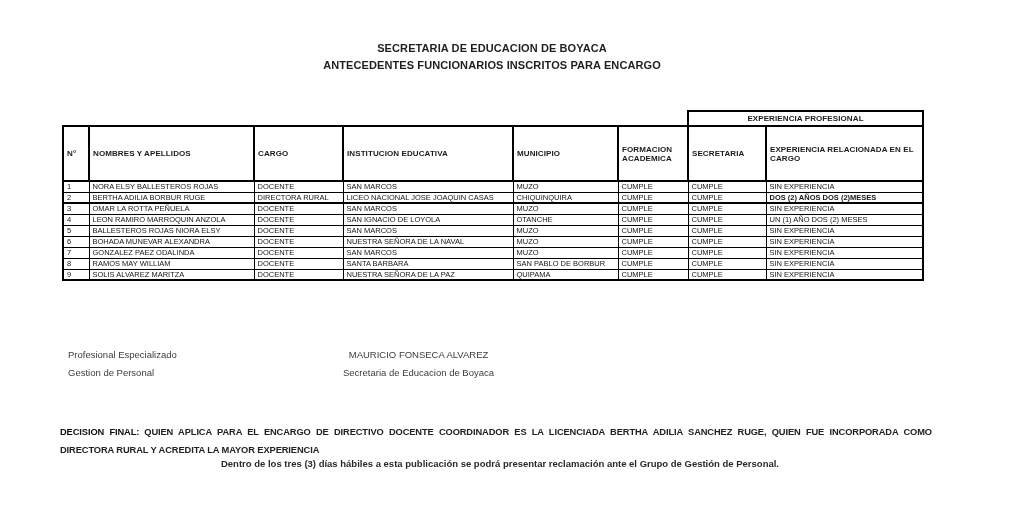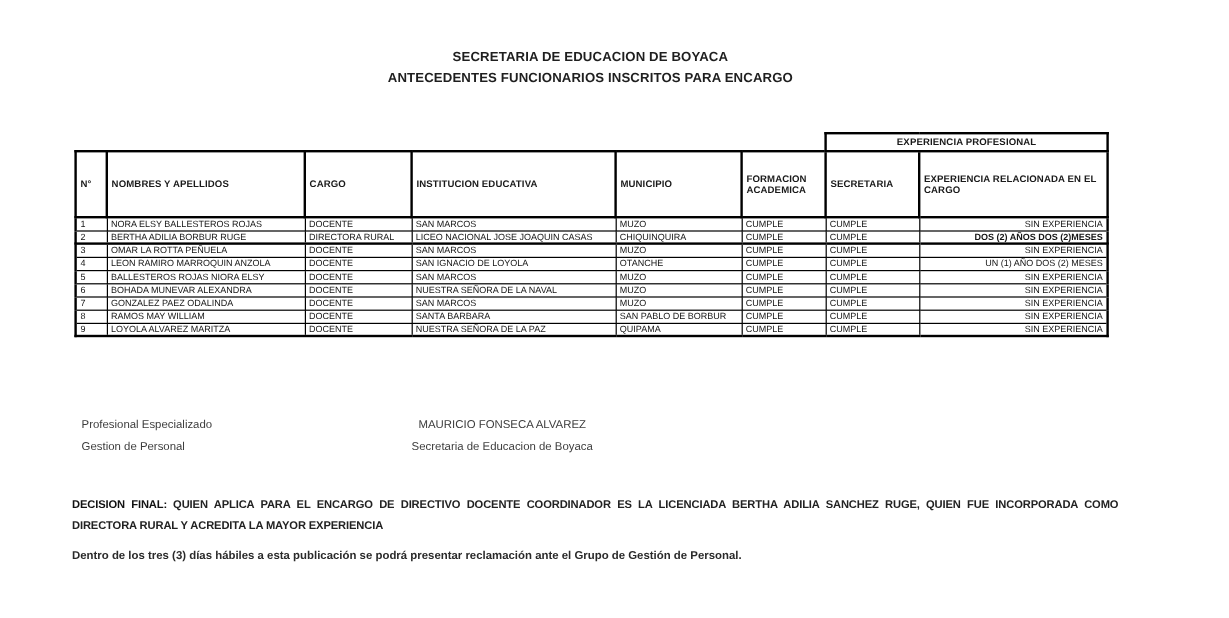--- a/index.html
+++ b/index.html
@@ -36,45 +36,45 @@
     vertical-align:middle; padding:0 3px; letter-spacing:0.1px;
   }
   tr.head th.center { text-align:left; }
 
   tbody td {
     border:1px solid #000; height:11px;
     font-size:7.5px; padding:0 3px; vertical-align:middle;
     white-space:nowrap; overflow:hidden; color:#151515;
   }
   tbody td:first-child { border-left:2px solid #000; }
-  tbody td:last-child  { border-right:2px solid #000;text-align:right; }
+  tbody td:last-child  { border-right:2px solid #000; }
   tbody tr:last-child td { border-bottom:2px solid #000; }
   tbody tr.highlight td { border-bottom:2px solid #000; }
   tbody td.bold { font-weight:bold; }
 
   
   .sig {
     position:absolute; top:346px; font-size:9.5px;
     line-height:18px; color:#3c3c3c;
   }
   .sig-left  { left:68px; }
   .sig-right { left:343px;text-align:center; }
 
   
   .decision {
-    position:absolute; left:60px; top:412px; width:872px;
+    position:absolute; left:60px; top:424px; width:872px;
     font-size:9.3px; font-weight:bold; line-height:17.5px;
     text-align:justify; color:#222; letter-spacing:-0.1px;
   }
   .decision .label { padding-right:5px; color:#111; }
 
   
   .footer-note {
     position:absolute; left:60px; top:458px; width:880px;
-    font-size:9.5px; font-weight:bold; color:#2a2a2a;
+    font-size:9.5px; font-weight:bold; color:#2a2a2a;text-align:center;
   }
 </style>
 </head>
 <body>
 
 <div class="titles">
   <div>SECRETARIA DE EDUCACION DE BOYACA</div>
   <div>ANTECEDENTES FUNCIONARIOS INSCRITOS PARA ENCARGO</div>
 </div>
 
@@ -182,21 +182,21 @@
           <td>RAMOS MAY WILLIAM</td>
           <td>DOCENTE</td>
           <td>SANTA BARBARA</td>
           <td>SAN PABLO DE BORBUR</td>
           <td>CUMPLE</td>
           <td>CUMPLE</td>
           <td>SIN EXPERIENCIA</td>
         </tr>
         <tr>
           <td>9</td>
-          <td>LOYOLA ALVAREZ MARITZA</td>
+          <td>SOLIS ALVAREZ MARITZA</td>
           <td>DOCENTE</td>
           <td>NUESTRA SEÑORA DE LA PAZ</td>
           <td>QUIPAMA</td>
           <td>CUMPLE</td>
           <td>CUMPLE</td>
           <td>SIN EXPERIENCIA</td>
         </tr>
       </tbody>
   </table>
 </div>

